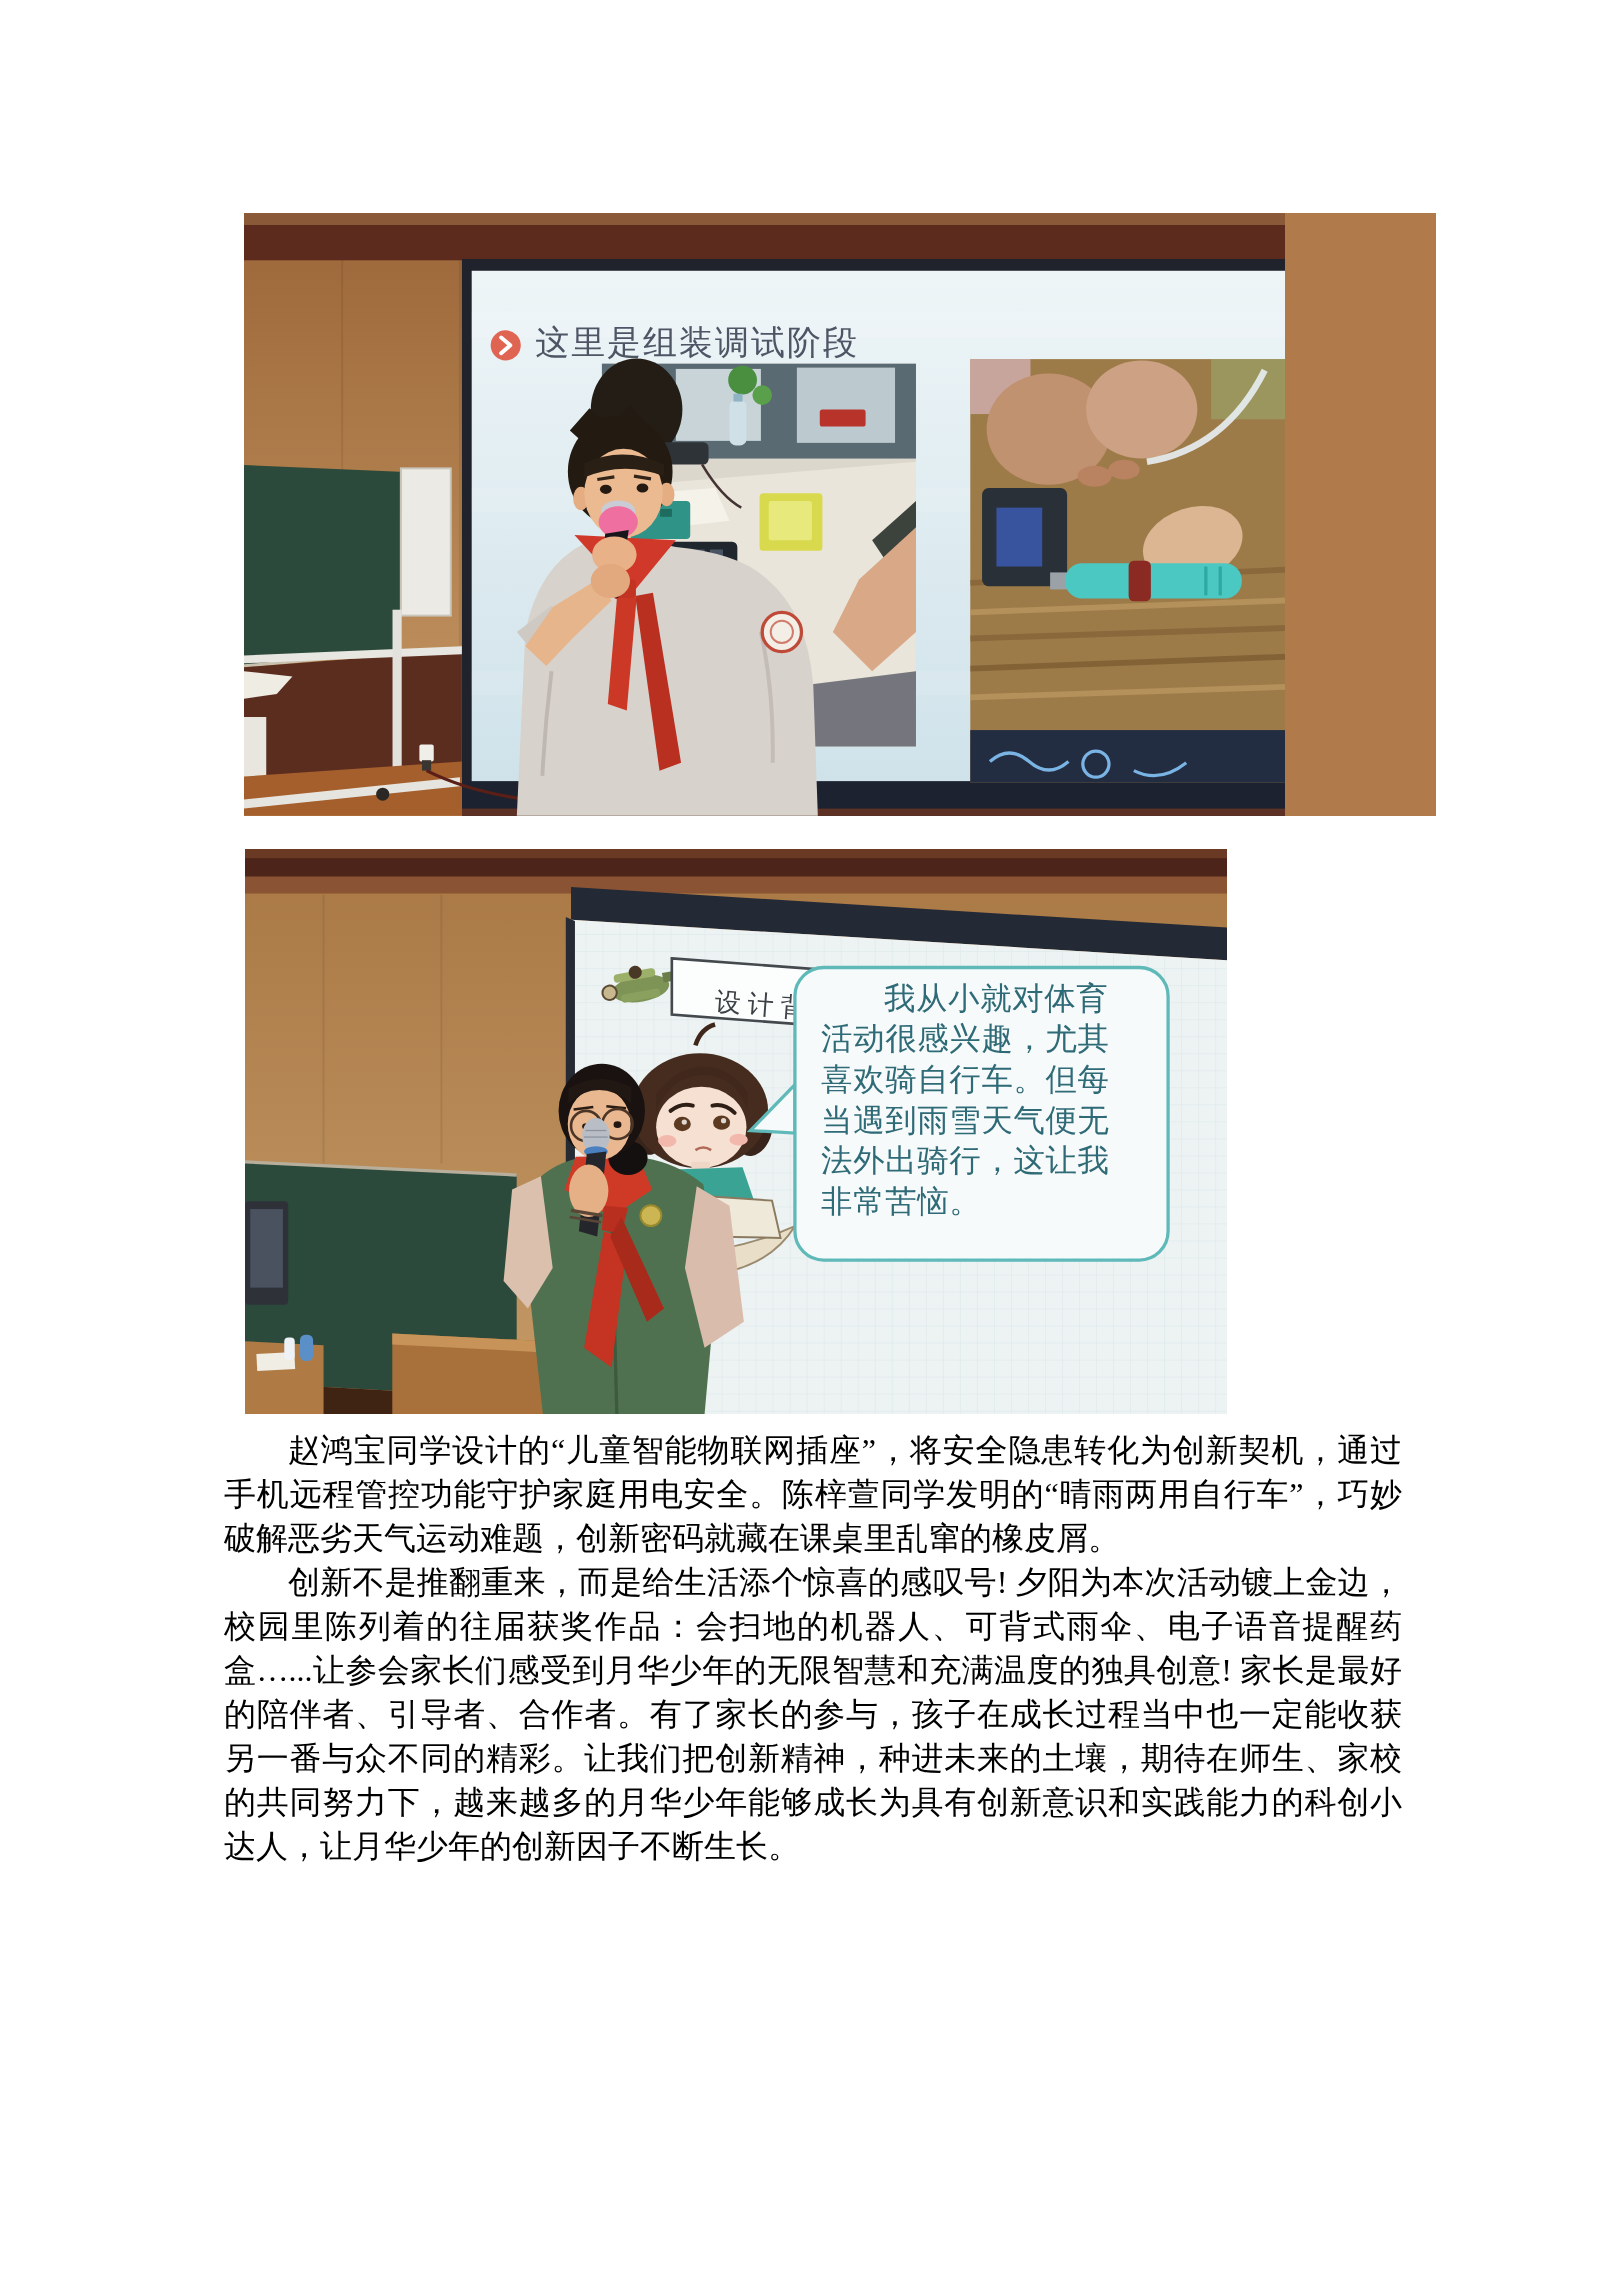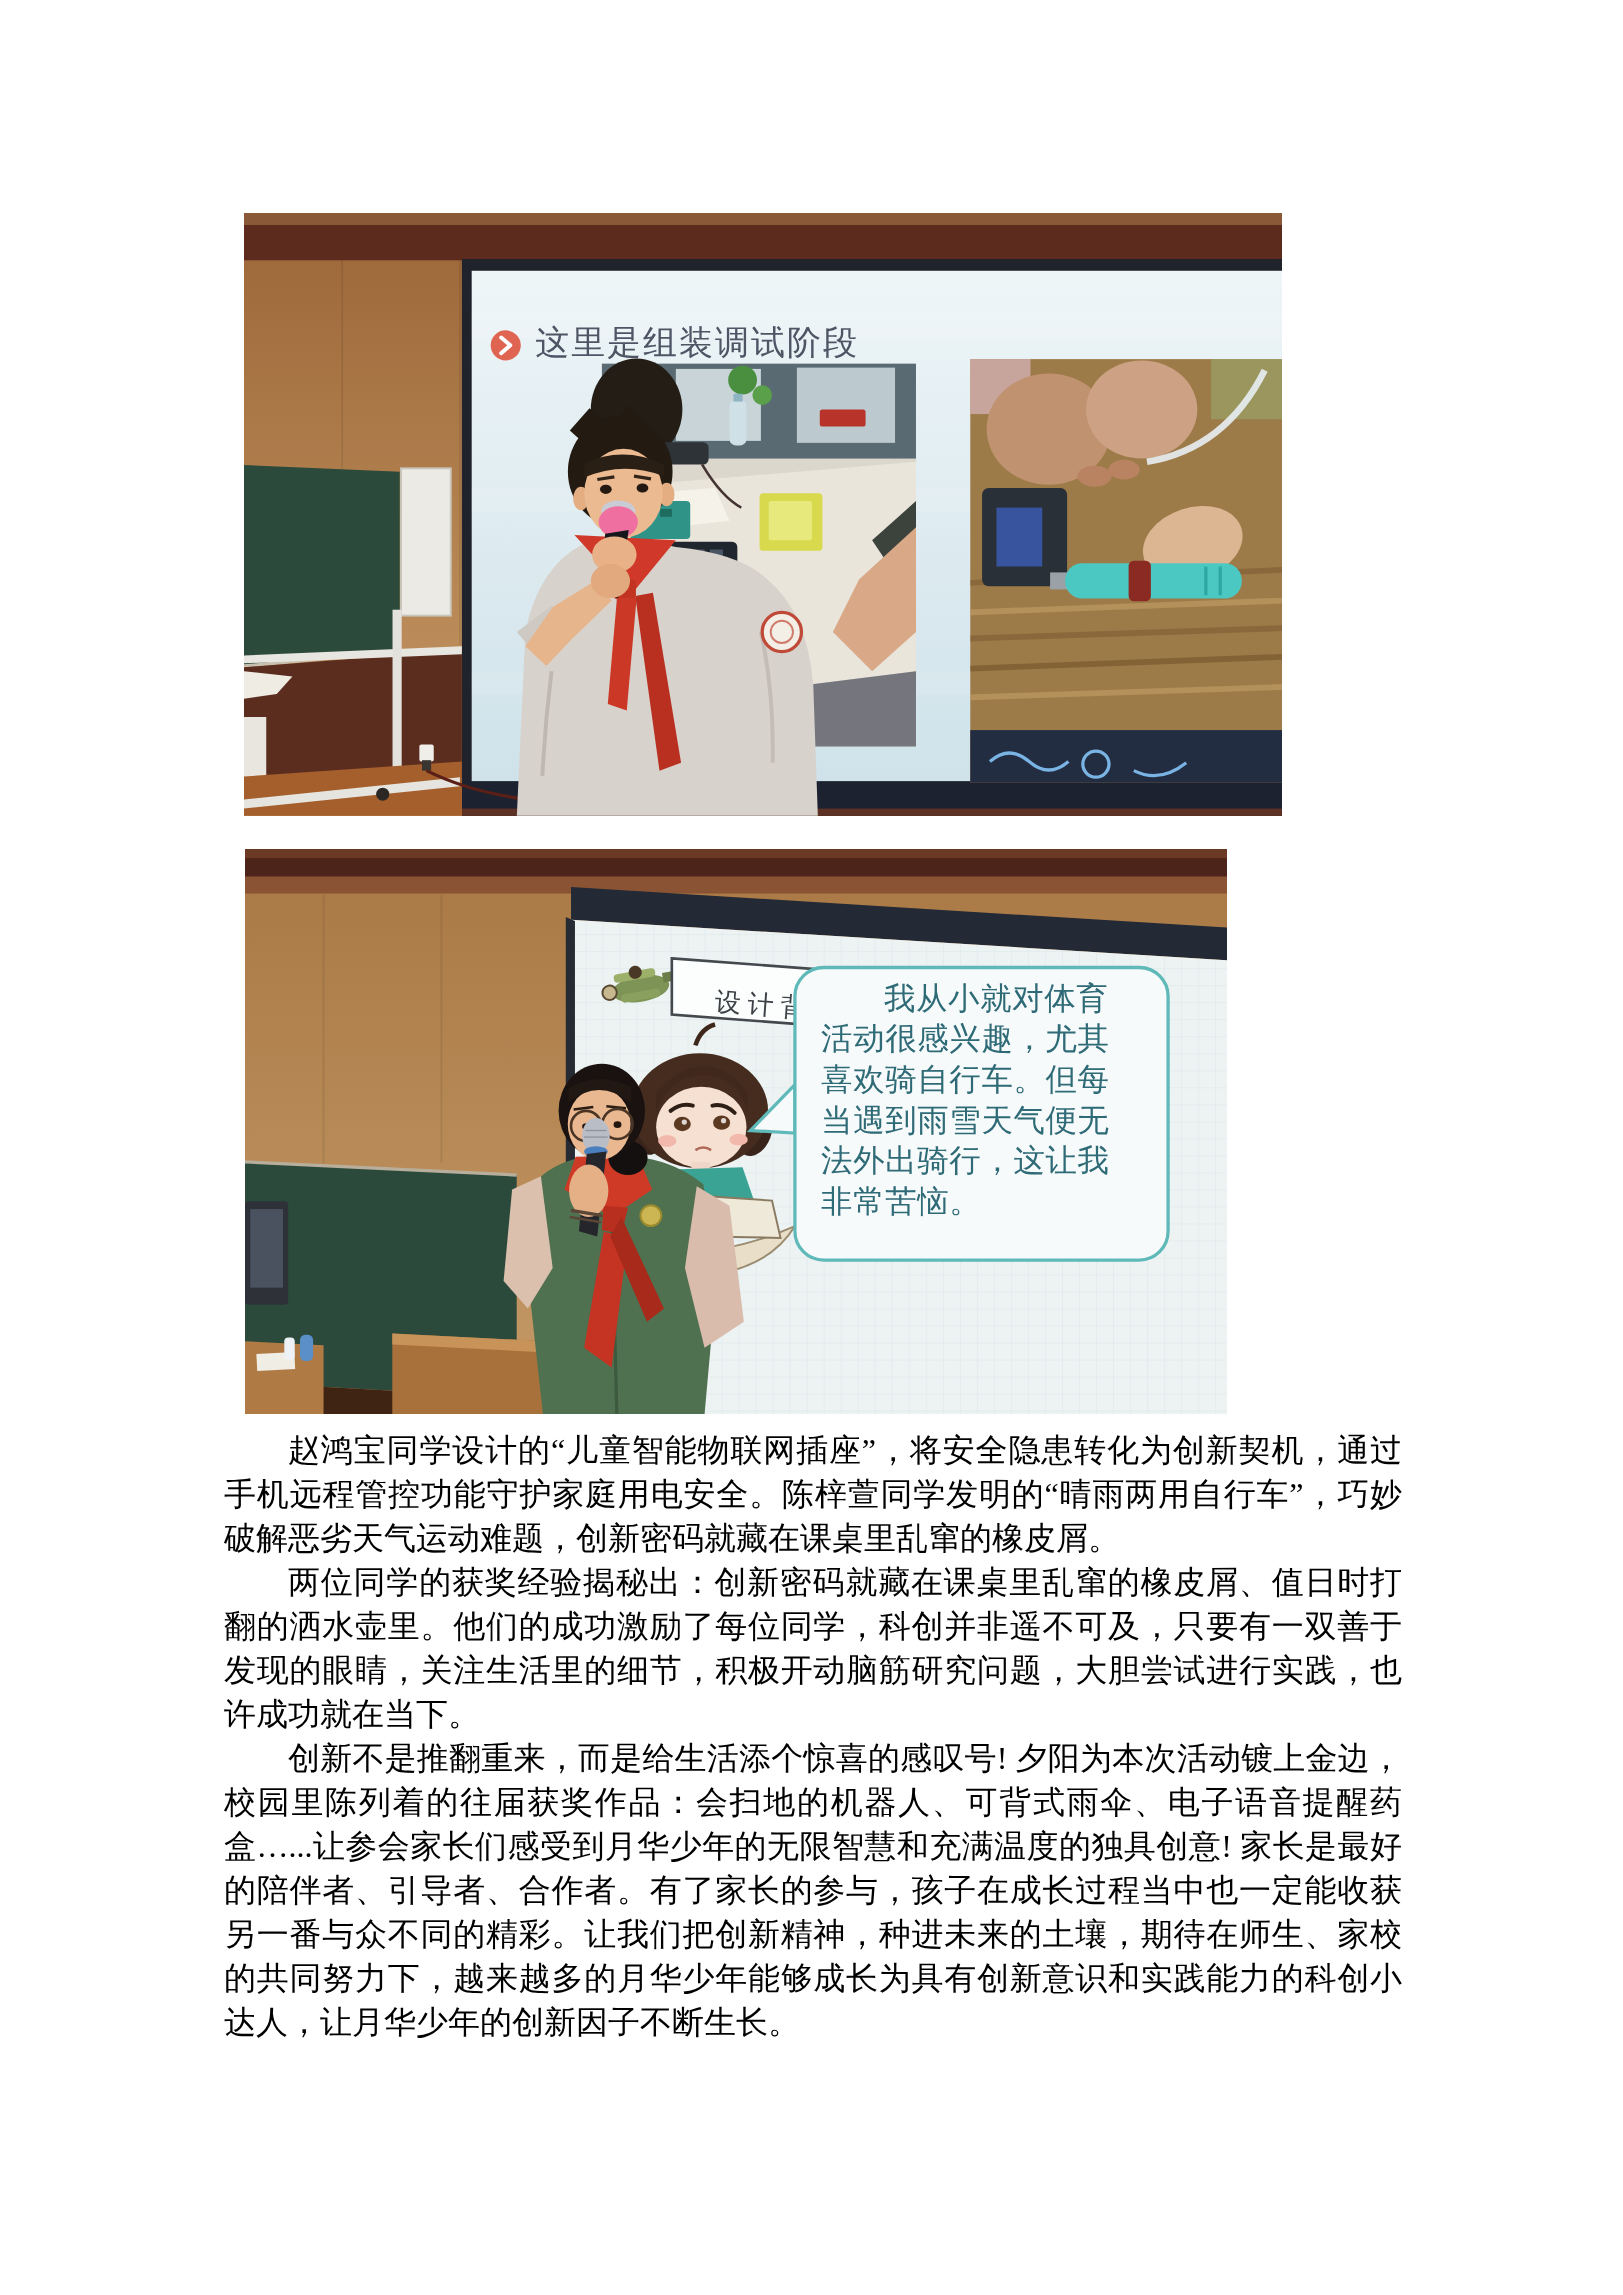--- a/index.html
+++ b/index.html
@@ -1,21 +1,21 @@
 <!DOCTYPE html>
 <html style="font-size:10.5px"><head>
 <meta charset="utf-8">
 <style>
   html,body{margin:0;padding:0;background:#888;}
   .page{
     position:relative;width:1623px;height:2295px;background:#ffffff;
     font-family:"Liberation Serif","DejaVu Serif",serif;overflow:hidden;
   }
   .photo{position:absolute;overflow:hidden;background:#b07a4a;}
-  #photo1{left:244px;top:213px;width:1038px;height:603px;}
+  #photo1{left:244px;top:213px;width:1192px;height:603px;}
   #photo2{left:245px;top:849px;width:982px;height:565px;}
   .article{
     position:absolute;left:224px;top:1428px;width:1178px;
     font-size:32px;line-height:44px;color:#000;text-align:justify;
   }
   .article p{margin:0;text-indent:2em;}
   .article p.heading{font-weight:bold;text-indent:0.6em;letter-spacing:1.3px;}
   svg{display:block;}
   text{font-family:"Liberation Serif","DejaVu Serif",serif;}
 </style>
@@ -301,18 +301,17 @@
         <polygon points="522,466 552,462 538,592 510,584" fill="#24262b"></polygon>
         <ellipse cx="525" cy="522" rx="30" ry="40" fill="#e6b087"></ellipse>
         <line x1="498" y1="552" x2="546" y2="560" stroke="#5a4636" stroke-width="5"></line>
         <line x1="496" y1="562" x2="544" y2="570" stroke="#5a4636" stroke-width="4"></line>
       </g>
     </svg>
   </div>
 
   <div class="article">
     <p>赵鸿宝同学设计的“儿童智能物联网插座”，将安全隐患转化为创新契机，通过手机远程管控功能守护家庭用电安全。陈梓萱同学发明的“晴雨两用自行车”，巧妙破解恶劣天气运动难题，创新密码就藏在课桌里乱窜的橡皮屑。</p>
-    <p>两位同学的获奖经验揭秘出：创新密码就藏在课桌里乱窜的橡皮屑、值日时打翻的洒水壶里。他们的成功激励了每位同学，科创并非遥不可及，只要有一双善于发现的眼睛，关注生活里的细节，积极开动脑筋研究问题，大胆尝试进行实践，也许成功就在当下。</p>
     <p>创新不是推翻重来，而是给生活添个惊喜的感叹号! 夕阳为本次活动镀上金边，校园里陈列着的往届获奖作品：会扫地的机器人、可背式雨伞、电子语音提醒药盒…...让参会家长们感受到月华少年的无限智慧和充满温度的独具创意! 家长是最好的陪伴者、引导者、合作者。有了家长的参与，孩子在成长过程当中也一定能收获另一番与众不同的精彩。让我们把创新精神，种进未来的土壤，期待在师生、家校的共同努力下，越来越多的月华少年能够成长为具有创新意识和实践能力的科创小达人，让月华少年的创新因子不断生长。</p>
   </div>
 
 </div>
 
 
 </body></html>

